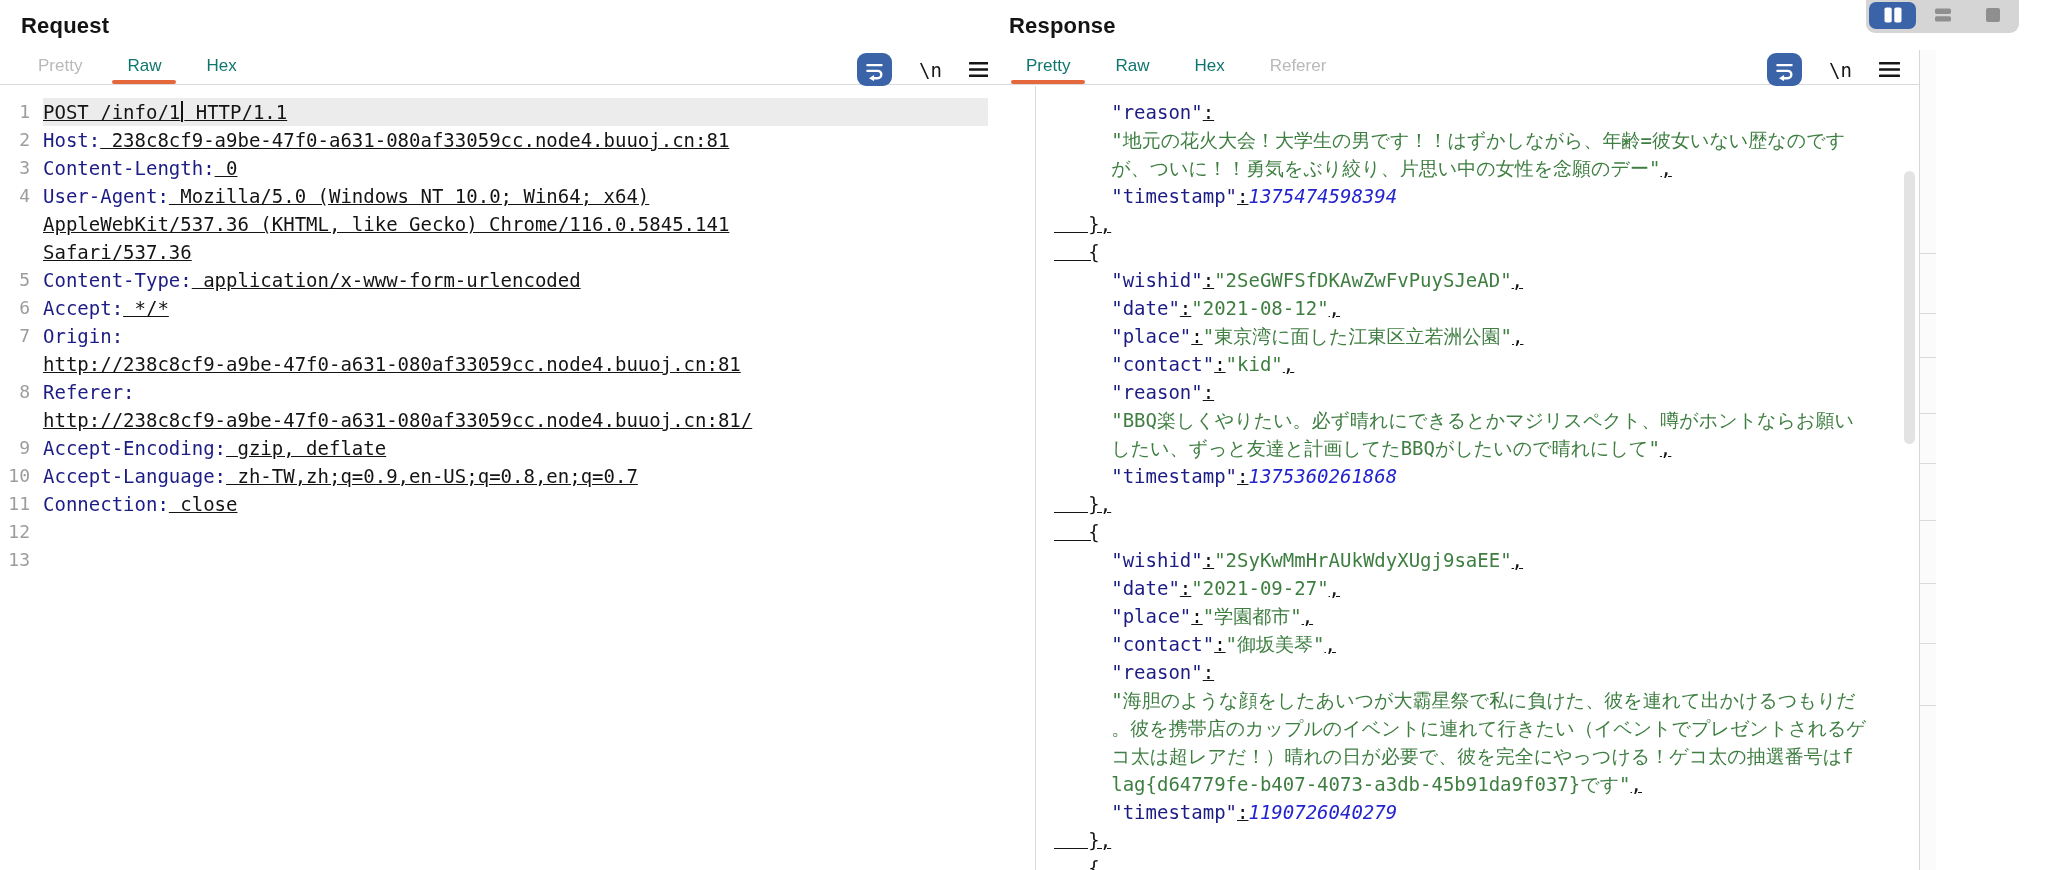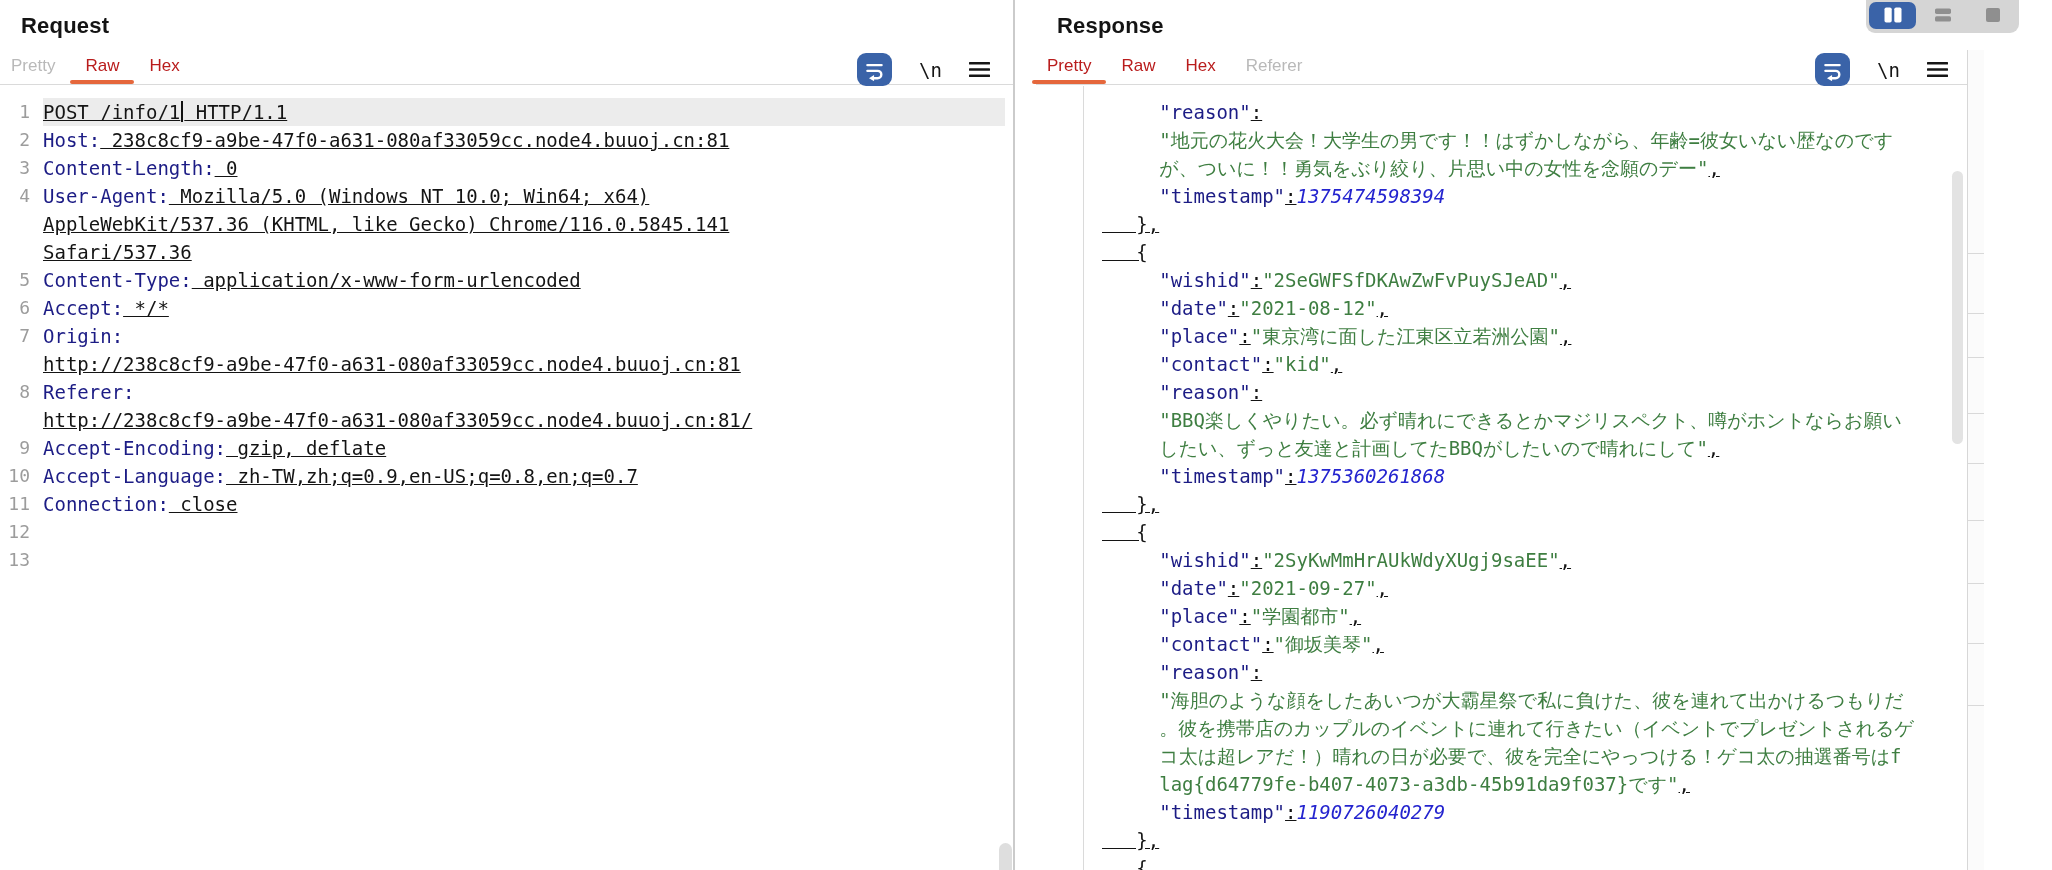--- a/index.html
+++ b/index.html
@@ -3,32 +3,32 @@
 <meta charset="utf-8">
 <style>
   html,body{margin:0;padding:0;}
   body{
     width:2052px;height:870px;position:relative;overflow:hidden;
     background:#ffffff;font-family:"Liberation Sans",sans-serif;
     -webkit-font-smoothing:antialiased;
   }
   .panel{position:absolute;top:0;bottom:0;background:#fff;}
   #left-panel{left:0;width:1014px;}
-  #right-panel{left:1036px;width:948px;}
+  #right-panel{left:988px;width:948px;}
   .panel-divider{position:absolute;left:1013px;top:0;bottom:0;width:2px;background:#cbcbcb;}
   .divider-handle{position:absolute;left:999px;bottom:0;width:13px;height:27px;background:#dedede;border-radius:7px 7px 0 0;}
 
   .panel-title{position:absolute;top:13px;left:21px;font-size:22px;font-weight:bold;color:#141414;letter-spacing:.2px;}
 
   .tabbar{
     position:absolute;top:48px;left:0;right:0;height:37px;
     border-bottom:1px solid #dadada;display:flex;align-items:stretch;
-    padding-left:11px;gap:30px;background:#fff;box-sizing:border-box;
+    padding-left:38px;gap:45px;background:#fff;box-sizing:border-box;
   }
-  .tab{font-size:17px;color:#b91c1c;display:flex;align-items:center;position:relative;cursor:pointer;}
+  .tab{font-size:17px;color:#0f766e;display:flex;align-items:center;position:relative;cursor:pointer;}
   .tab.disabled{color:#b9b9b9;}
   .tab.active::after{
     content:"";position:absolute;left:-15px;right:-15px;bottom:0;height:4px;
     background:var(--orange);border-radius:2.5px;
   }
 
   .toolbar{position:absolute;top:53px;display:flex;align-items:center;gap:27px;}
   #left-panel .toolbar{right:24px;}
   #right-panel .toolbar{right:36px;}
   .wrap-btn{width:35px;height:33px;border-radius:9px;background:var(--blue);display:flex;align-items:center;justify-content:center;cursor:pointer;}

